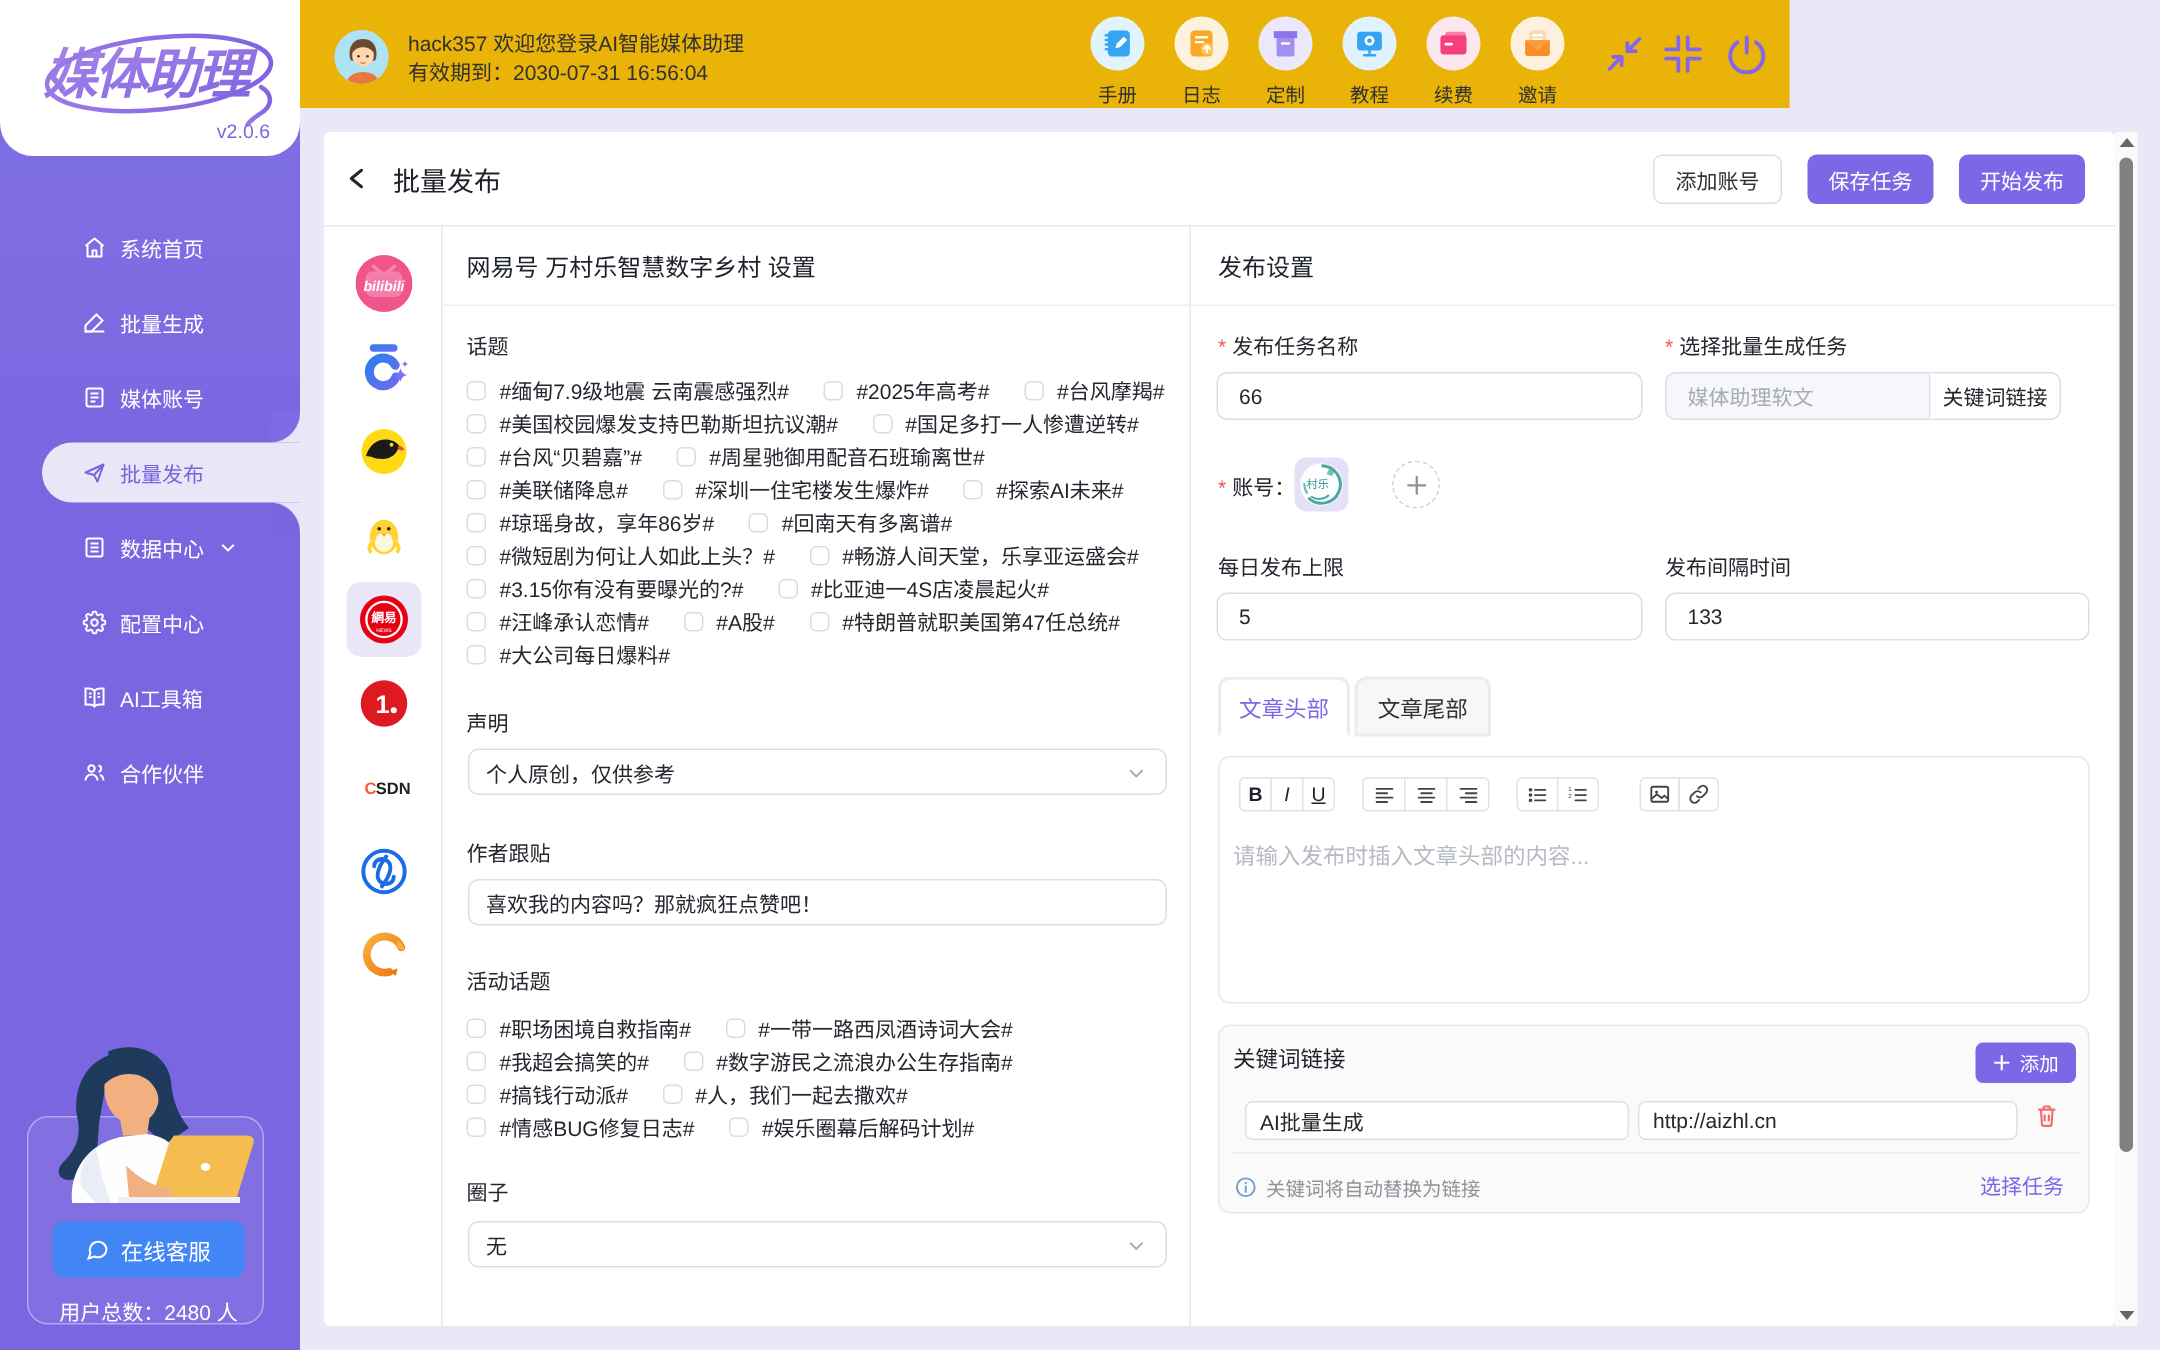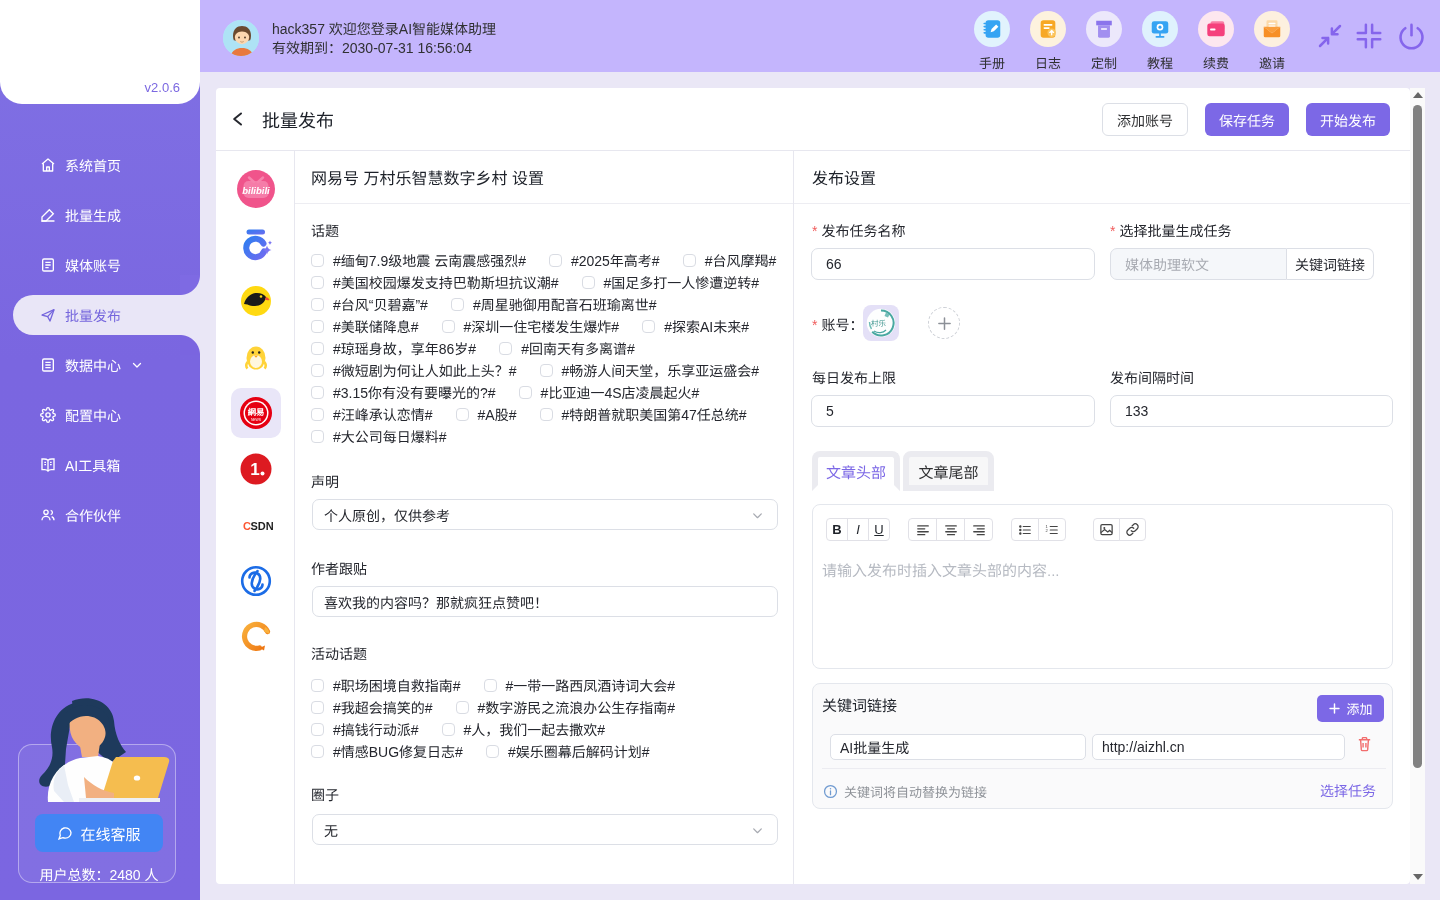--- a/index.html
+++ b/index.html
@@ -4,37 +4,37 @@
 <title>批量发布</title>
 <style>
 * { margin:0; padding:0; box-sizing:border-box; }
 html,body { width:1440px; height:900px; overflow:hidden; font-family:"Liberation Sans",sans-serif; background:#eae7f6; }
 
 .sidebar { position:absolute; left:0; top:0; width:200px; height:900px; background:linear-gradient(180deg,#8071e4 0%,#7a66e0 40%,#7b66e1 100%); z-index:5; }
 .logo-box { position:absolute; left:0; top:0; width:200px; height:104px; background:#fff; border-radius:0 0 22px 22px; }
 .logo-art { position:absolute; left:10px; top:12px; }
 .logo-ver { position:absolute; right:20px; top:80px; font-size:13px; color:#7b68e1; }
 .menu { position:absolute; top:140px; left:0; width:200px; }
-.menu-item { position:relative; height:50px; display:flex; align-items:center; padding-left:40px; color:#fff; font-size:14px; cursor:default; }
+.menu-item { position:relative; height:50px; display:flex; align-items:center; padding-left:40px; color:#fff; font-size:14px; cursor:default;margin-left:15px; }
 .menu-item svg { margin-right:9px; }
 .menu-item.active { color:#7566dd; }
 .menu-item.active svg:first-of-type { position:relative; z-index:2; }
 .menu-item.active .mtext { position:relative; z-index:2; }
 .pill { position:absolute; left:13px; right:0; top:5px; bottom:5px; background:#e9e6f7; border-radius:20px 0 0 20px; }
 .sc { position:absolute; right:0; width:20px; height:20px; z-index:1; }
 .sc-t { top:-15px; background:radial-gradient(circle 20px at 0 0, #7e6ae3 19.5px, #e9e6f7 20.5px); }
 .sc-b { bottom:-15px; background:radial-gradient(circle 20px at 0 20px, #7a65e0 19.5px, #e9e6f7 20.5px); }
 .mi-caret { margin-left:10px; }
 
 .svc-card { position:absolute; left:18px; top:744px; width:158px; height:139px; border:1px solid rgba(255,255,255,0.4); background:rgba(255,255,255,0.06); border-radius:14px; }
 .svc-illu { position:absolute; left:24px; top:697px; }
 .svc-btn { position:absolute; left:35px; top:814px; width:128px; height:38px; background:#4285f4; border-radius:8px; color:#fff; font-size:15px; display:flex; align-items:center; justify-content:center; gap:7px; }
 .svc-count { position:absolute; left:0; top:864px; width:198px; text-align:center; color:#fff; font-size:14px; }
 
-.topbar { position:absolute; left:0; top:0; width:1440px; height:72px; background:#c4b5fd; padding-left:80px; }
+.topbar { position:absolute; left:0; top:0; width:1193px; height:72px; background:#eab308; padding-left:80px; }
 .tb-avatar { position:absolute; left:223px; top:20px; width:36px; height:36px; border-radius:50%; background:#b3e5fc; overflow:hidden; }
 .tb-welcome { position:absolute; left:272px; top:20px; font-size:14px; color:#303133; line-height:19px; }
 .tb-icons { position:absolute; right:140px; top:11px; display:flex; }
 .tb-ic { width:56px; display:flex; flex-direction:column; align-items:center; }
 .tb-ic .cir { width:36px; height:36px; border-radius:50%; display:flex; align-items:center; justify-content:center; }
 .tb-ic .lbl { margin-top:6px; font-size:13px; color:#303133; }
 .tb-ctrl { position:absolute; top:21px; display:flex; align-items:center; }
 
 .main { position:absolute; left:200px; top:72px; width:1240px; height:828px; background:#eae7f6; }
 .card { position:absolute; left:16px; top:16px; width:1194px; height:796px; background:#fff; border-radius:4px; }
@@ -62,21 +62,21 @@
 
 .rform { position:absolute; left:578px; top:63px; width:616px; height:733px; }
 .rf-title { position:absolute; left:18px; top:14px; font-size:16px; color:#1d2129; }
 .rf-divider { position:absolute; left:0; top:52px; width:100%; height:1px; background:#ededf2; }
 .flabel { position:absolute; font-size:14px; color:#25272e; }
 .red { color:#f05b5b; margin-right:4px; }
 .inp { position:absolute; height:32px; border:1px solid #dcdfe6; border-radius:7px; background:#fff; font-size:14px; color:#25272e; display:flex; align-items:center; padding:0 14px; }
 .inp.gray { background:#f5f7fa; color:#a8abb2; border-radius:7px 0 0 7px; }
 .btn-append { position:absolute; height:32px; border:1px solid #dcdfe6; border-left:none; border-radius:0 7px 7px 0; background:#fff; font-size:14px; color:#25272e; display:flex; align-items:center; justify-content:center; }
 
-.tab { position:absolute; height:40px; display:flex; align-items:center; justify-content:center; font-size:15px; border:6px solid #0369a1;text-align:center; }
+.tab { position:absolute; height:40px; display:flex; align-items:center; justify-content:center; font-size:15px; border:2px solid #0369a1;text-align:center; }
 .tab1 { left:18px; width:88px; border-radius:8px 8px 0 0; background:#fff; color:#7c68e6; border-color:#ebebf0; border-bottom-color:#fff; z-index:2; }
 .tab2 { left:109px; width:91px; border-radius:8px 8px 0 0; background:#f7f7f8; color:#303133; border-color:#ebebf0; }
 
 .editor { position:absolute; left:18px; top:353px; width:581px; height:165px; border:1px solid #e4e7ed; border-radius:8px; background:#fff; }
 .toolbar { position:absolute; left:13px; top:13px; height:23px; display:flex; align-items:center; }
 .tgroup { display:flex; } .tgroup.g2 { margin-left:18px; } .tgroup.g2 .tbtn { width:29px; } .tgroup.g3 { margin-left:18px; } .tgroup.g3 .tbtn { width:28px; } .tgroup.g4 { margin-left:27px; } .tgroup.g4 .tbtn { width:27px; }
 .tbtn { width:22px; height:23px; border:1px solid #e1e1e7; background:#fff; display:flex; align-items:center; justify-content:center; font-size:13px; color:#1f2329; margin-left:-1px; }
 .tgroup .tbtn:first-child { border-radius:4px 0 0 4px; margin-left:0; }
 .tgroup .tbtn:last-child { border-radius:0 4px 4px 0; }
 .tgroup .tbtn:only-child { border-radius:4px; }
@@ -189,20 +189,35 @@
   <div class="tb-ctrl" style="right:13px">
       <svg width="31" height="31" viewBox="0 0 24 24" fill="none" stroke="#8565ec" stroke-width="2" stroke-linecap="round">
         <path d="M12 3v8"></path>
         <path d="M7.2 5.6a8.5 8.5 0 1 0 9.6 0"></path>
       </svg>
     </div>
 </div>
 
 <div class="sidebar">
   <div class="logo-box">
+    <div class="logo-art"><svg width="190" height="90" viewBox="0 0 190 90">
+      <defs>
+            <linearGradient id="lg1" x1="0" y1="0" x2="1" y2="1">
+              <stop offset="0" stop-color="#a887e8"></stop>
+              <stop offset="1" stop-color="#7f63e2"></stop>
+            </linearGradient>
+      <linearGradient id="lg2" x1="0" y1="0" x2="1" y2="0">
+              <stop offset="0" stop-color="#9a7ae6"></stop>
+              <stop offset="1" stop-color="#7f63e2"></stop>
+            </linearGradient>
+          </defs>
+      <text x="19" y="50" font-size="36" font-weight="bold" font-style="italic" fill="url(#lg1)" font-family="Liberation Sans" letter-spacing="-2">媒体助理</text>
+      <ellipse cx="96" cy="37" rx="75" ry="24" transform="rotate(-6 96 37)" stroke="url(#lg2)" stroke-width="3" fill="none"></ellipse>
+      <path d="M164 46 C 171 50, 172 57, 166 62 C 162 65, 158 67, 155 71" stroke="url(#lg2)" stroke-width="3" fill="none" stroke-linecap="round"></path>
+    </svg></div>
     <div class="logo-ver">v2.0.6</div>
   </div>
   <div class="menu">
     <div class="menu-item"><svg width="16" height="16" viewBox="0 0 24 24" fill="none" stroke="#fff" stroke-width="2" stroke-linejoin="round">
           <path d="M3 10.5 12 3l9 7.5"></path>
           <path d="M5 9.5V21h14V9.5"></path>
           <path d="M10 21v-6h4v6"></path>
         </svg>系统首页</div>
     <div class="menu-item"><svg width="16" height="16" viewBox="0 0 24 24" fill="none" stroke="#fff" stroke-width="2">
           <path d="M14 4l6 6L9 21H3v-6L14 4z"></path>

